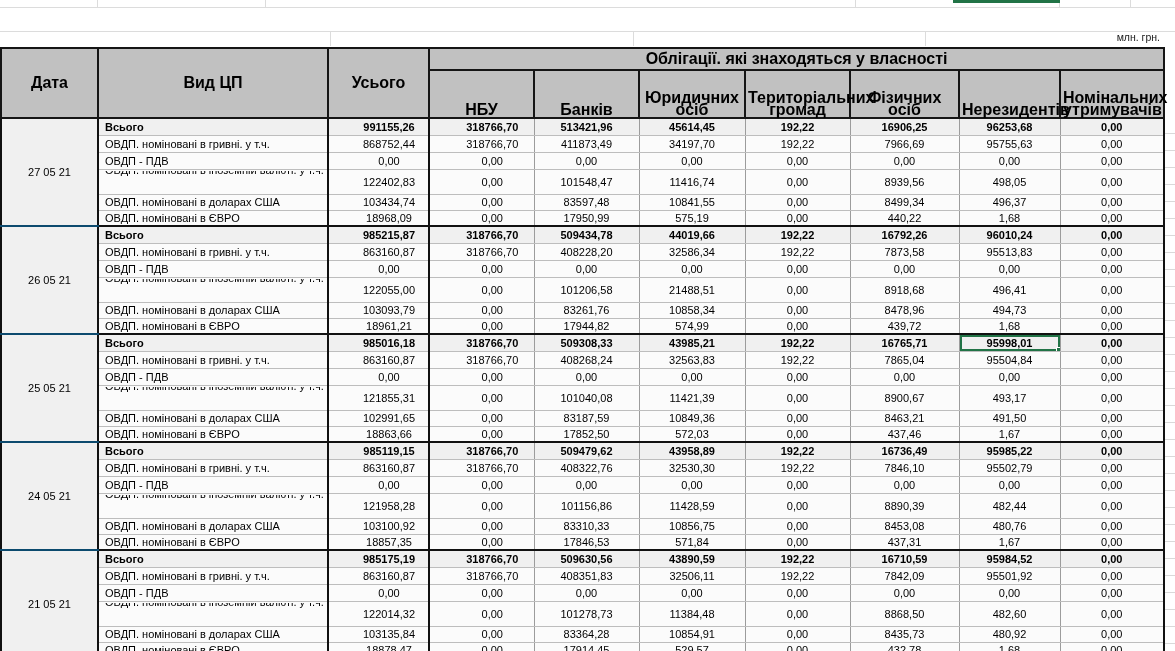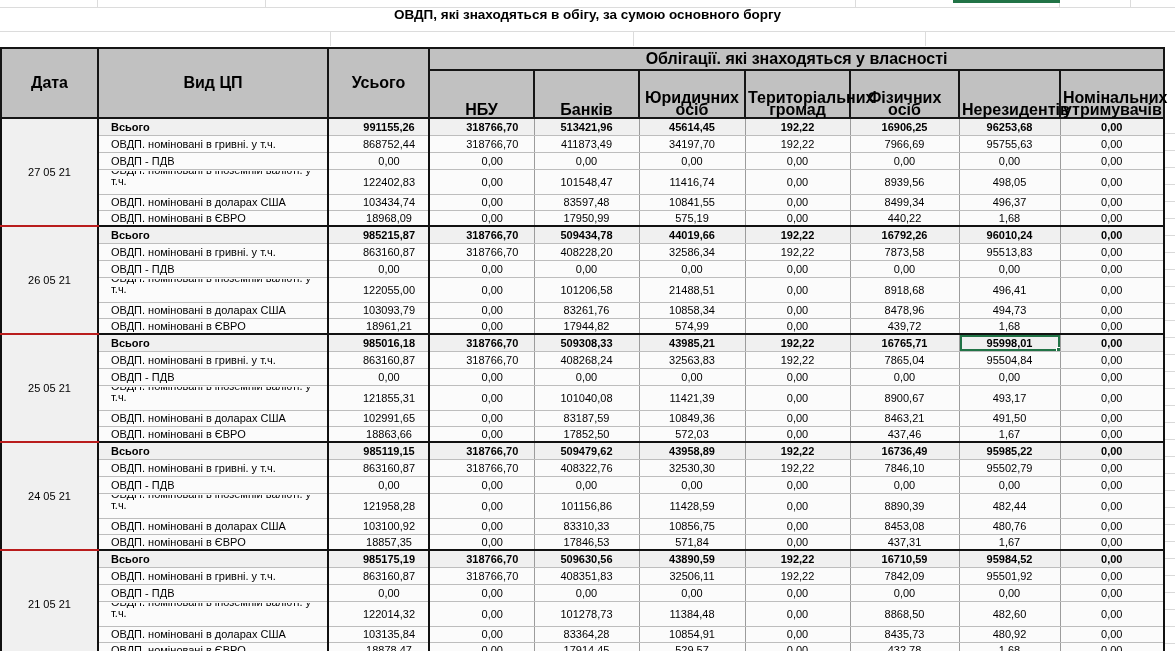--- a/index.html
+++ b/index.html
@@ -22,22 +22,22 @@
   table { position: absolute; top: 47px; left: 0; width: 1163px; border-collapse: collapse; table-layout: fixed; font-size: 11px; }
   th { background: #c1c1c1; border: 2px solid #151515; font-weight: bold; font-size: 16px; padding: 1px 2px; text-align: center; line-height: 12px; }
   tr.tier1 th { height: 22px; vertical-align: middle; }
   tr.tier2 th { height: 48px; vertical-align: bottom; }
   th.span-cell { vertical-align: middle; }
 
   td { padding: 1px 3px; vertical-align: middle; background: #fbfbfb; border-left: 1px solid #9c9c9c; border-bottom: 1px solid #bdbdbd; overflow: hidden; }
   .num-cell { text-align: center; white-space: nowrap; }
   .c0, .c1 { border-left: 2px solid #111; padding-left: 24px; }
   .c7 { border-right: 2px solid #111; }
-  .label-cell { text-align: left; padding-left: 12px; border-left: 2px solid #111; white-space: nowrap; }
-  .date-cell { text-align: center; border-left: 2px solid #111; border-bottom: 2px solid #b91c1c; background: #fbfbfb; }
+  .label-cell { text-align: left; padding-left: 6px; border-left: 2px solid #111; white-space: nowrap; }
+  .date-cell { text-align: center; border-left: 2px solid #111; border-bottom: 2px solid #0c4a6e; background: #fbfbfb; }
 
   tr.r0 { height: 17px; } tr.r1 { height: 17px; } tr.r2 { height: 17px; }
   tr.r3 { height: 23px; } tr.r4 { height: 16px; } tr.r5 { height: 16px; }
   tr.total-row td { font-weight: bold; background: #f0f0f0; border-top: 2px solid #111; }
   tr.total-row td.date-cell { font-weight: normal; }
 
   .clip { height: 22px; overflow: hidden; }
   .clip-inner { margin-top: -6px; line-height: 11px; white-space: normal; }
 
   td.selected { box-shadow: inset 0 0 0 2px var(--accent, #217346); position: relative; }
@@ -54,21 +54,21 @@
   <div class="gl gl-v" style="top:0; left:265px; height:7px;"></div>
   <div class="gl gl-v" style="top:0; left:855px; height:7px;"></div>
   <div class="gl gl-v" style="top:0; left:1130px; height:7px;"></div>
   <div class="gl gl-v" style="top:31px; left:330px; height:15px;"></div>
   <div class="gl gl-v" style="top:31px; left:633px; height:15px;"></div>
   <div class="gl gl-v" style="top:31px; left:925px; height:15px;"></div>
   <div class="gl gl-v" style="top:0; left:1059px; height:7px;"></div>
 
   <div id="top-selection-indicator"></div>
 
-  <div id="page-title">ОВДП, які знаходяться в обігу, за сумою основного боргу</div>
+  <div id="units-label">млн. грн.</div>
 
   <div id="right-strip"></div>
 
   <table>
     <colgroup>
       <col style="width:97px">
         <col style="width:230px">
         <col style="width:101px">
       <col style="width:105px">
         <col style="width:105px">

